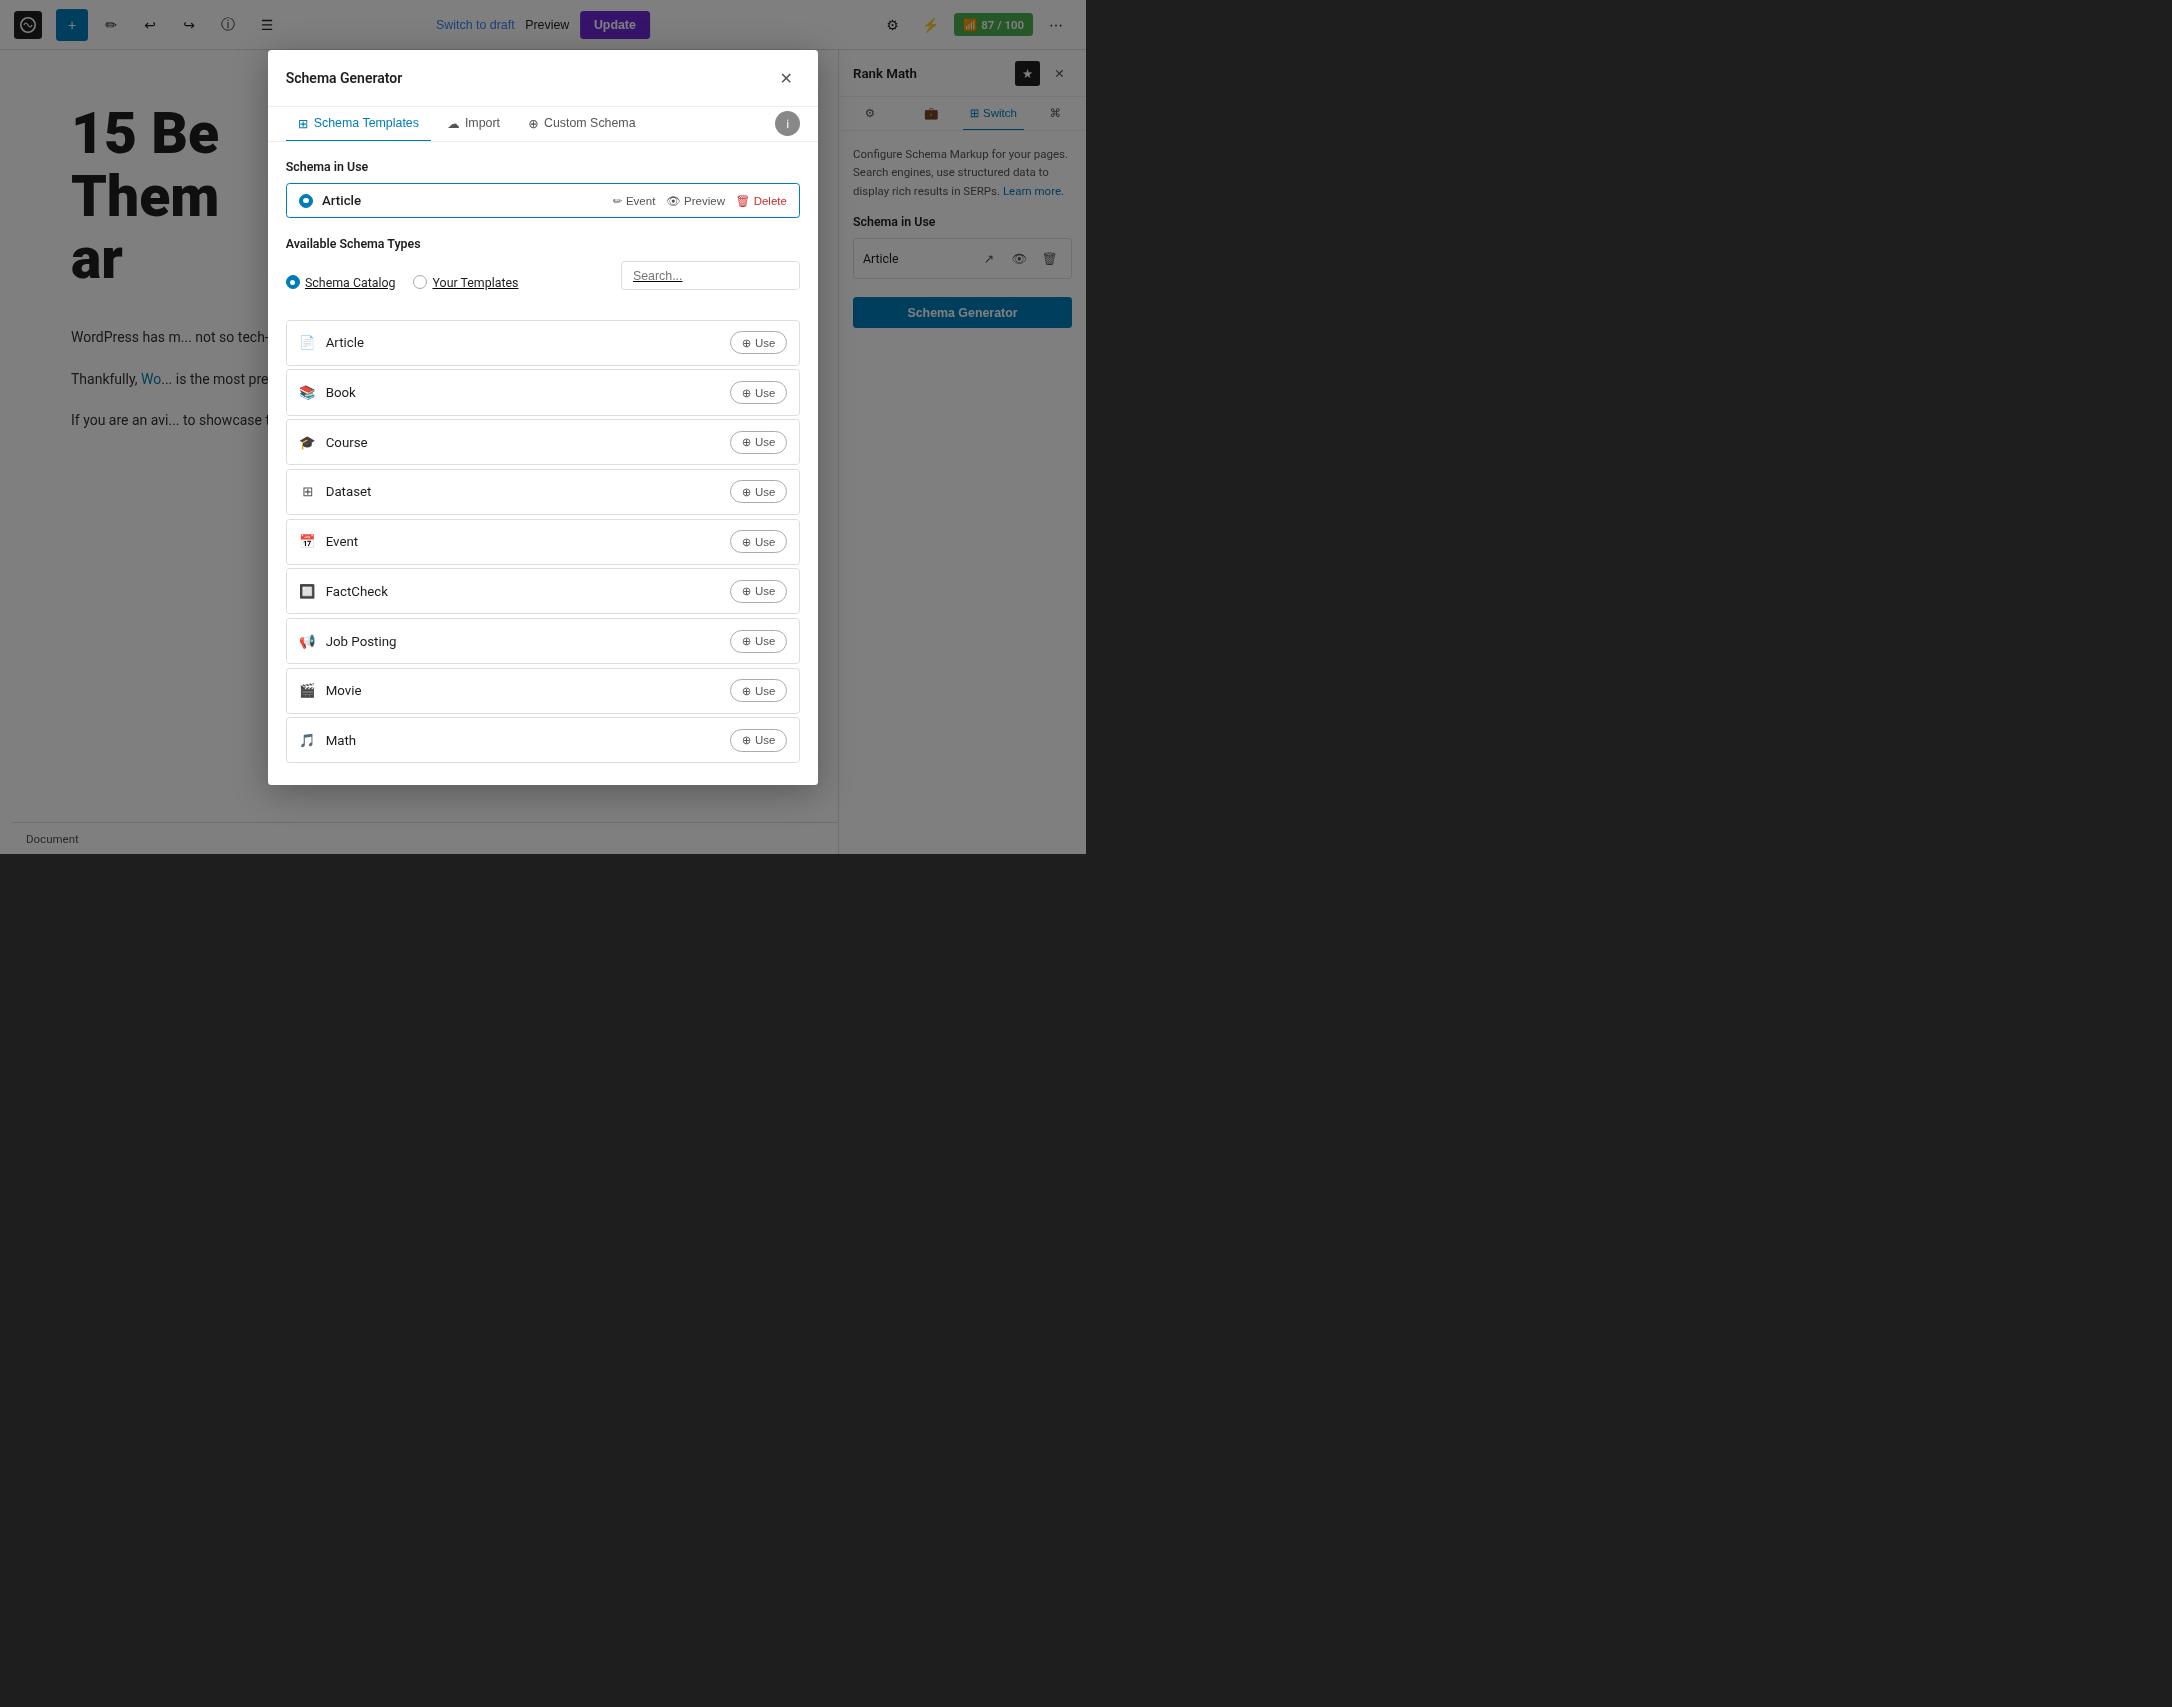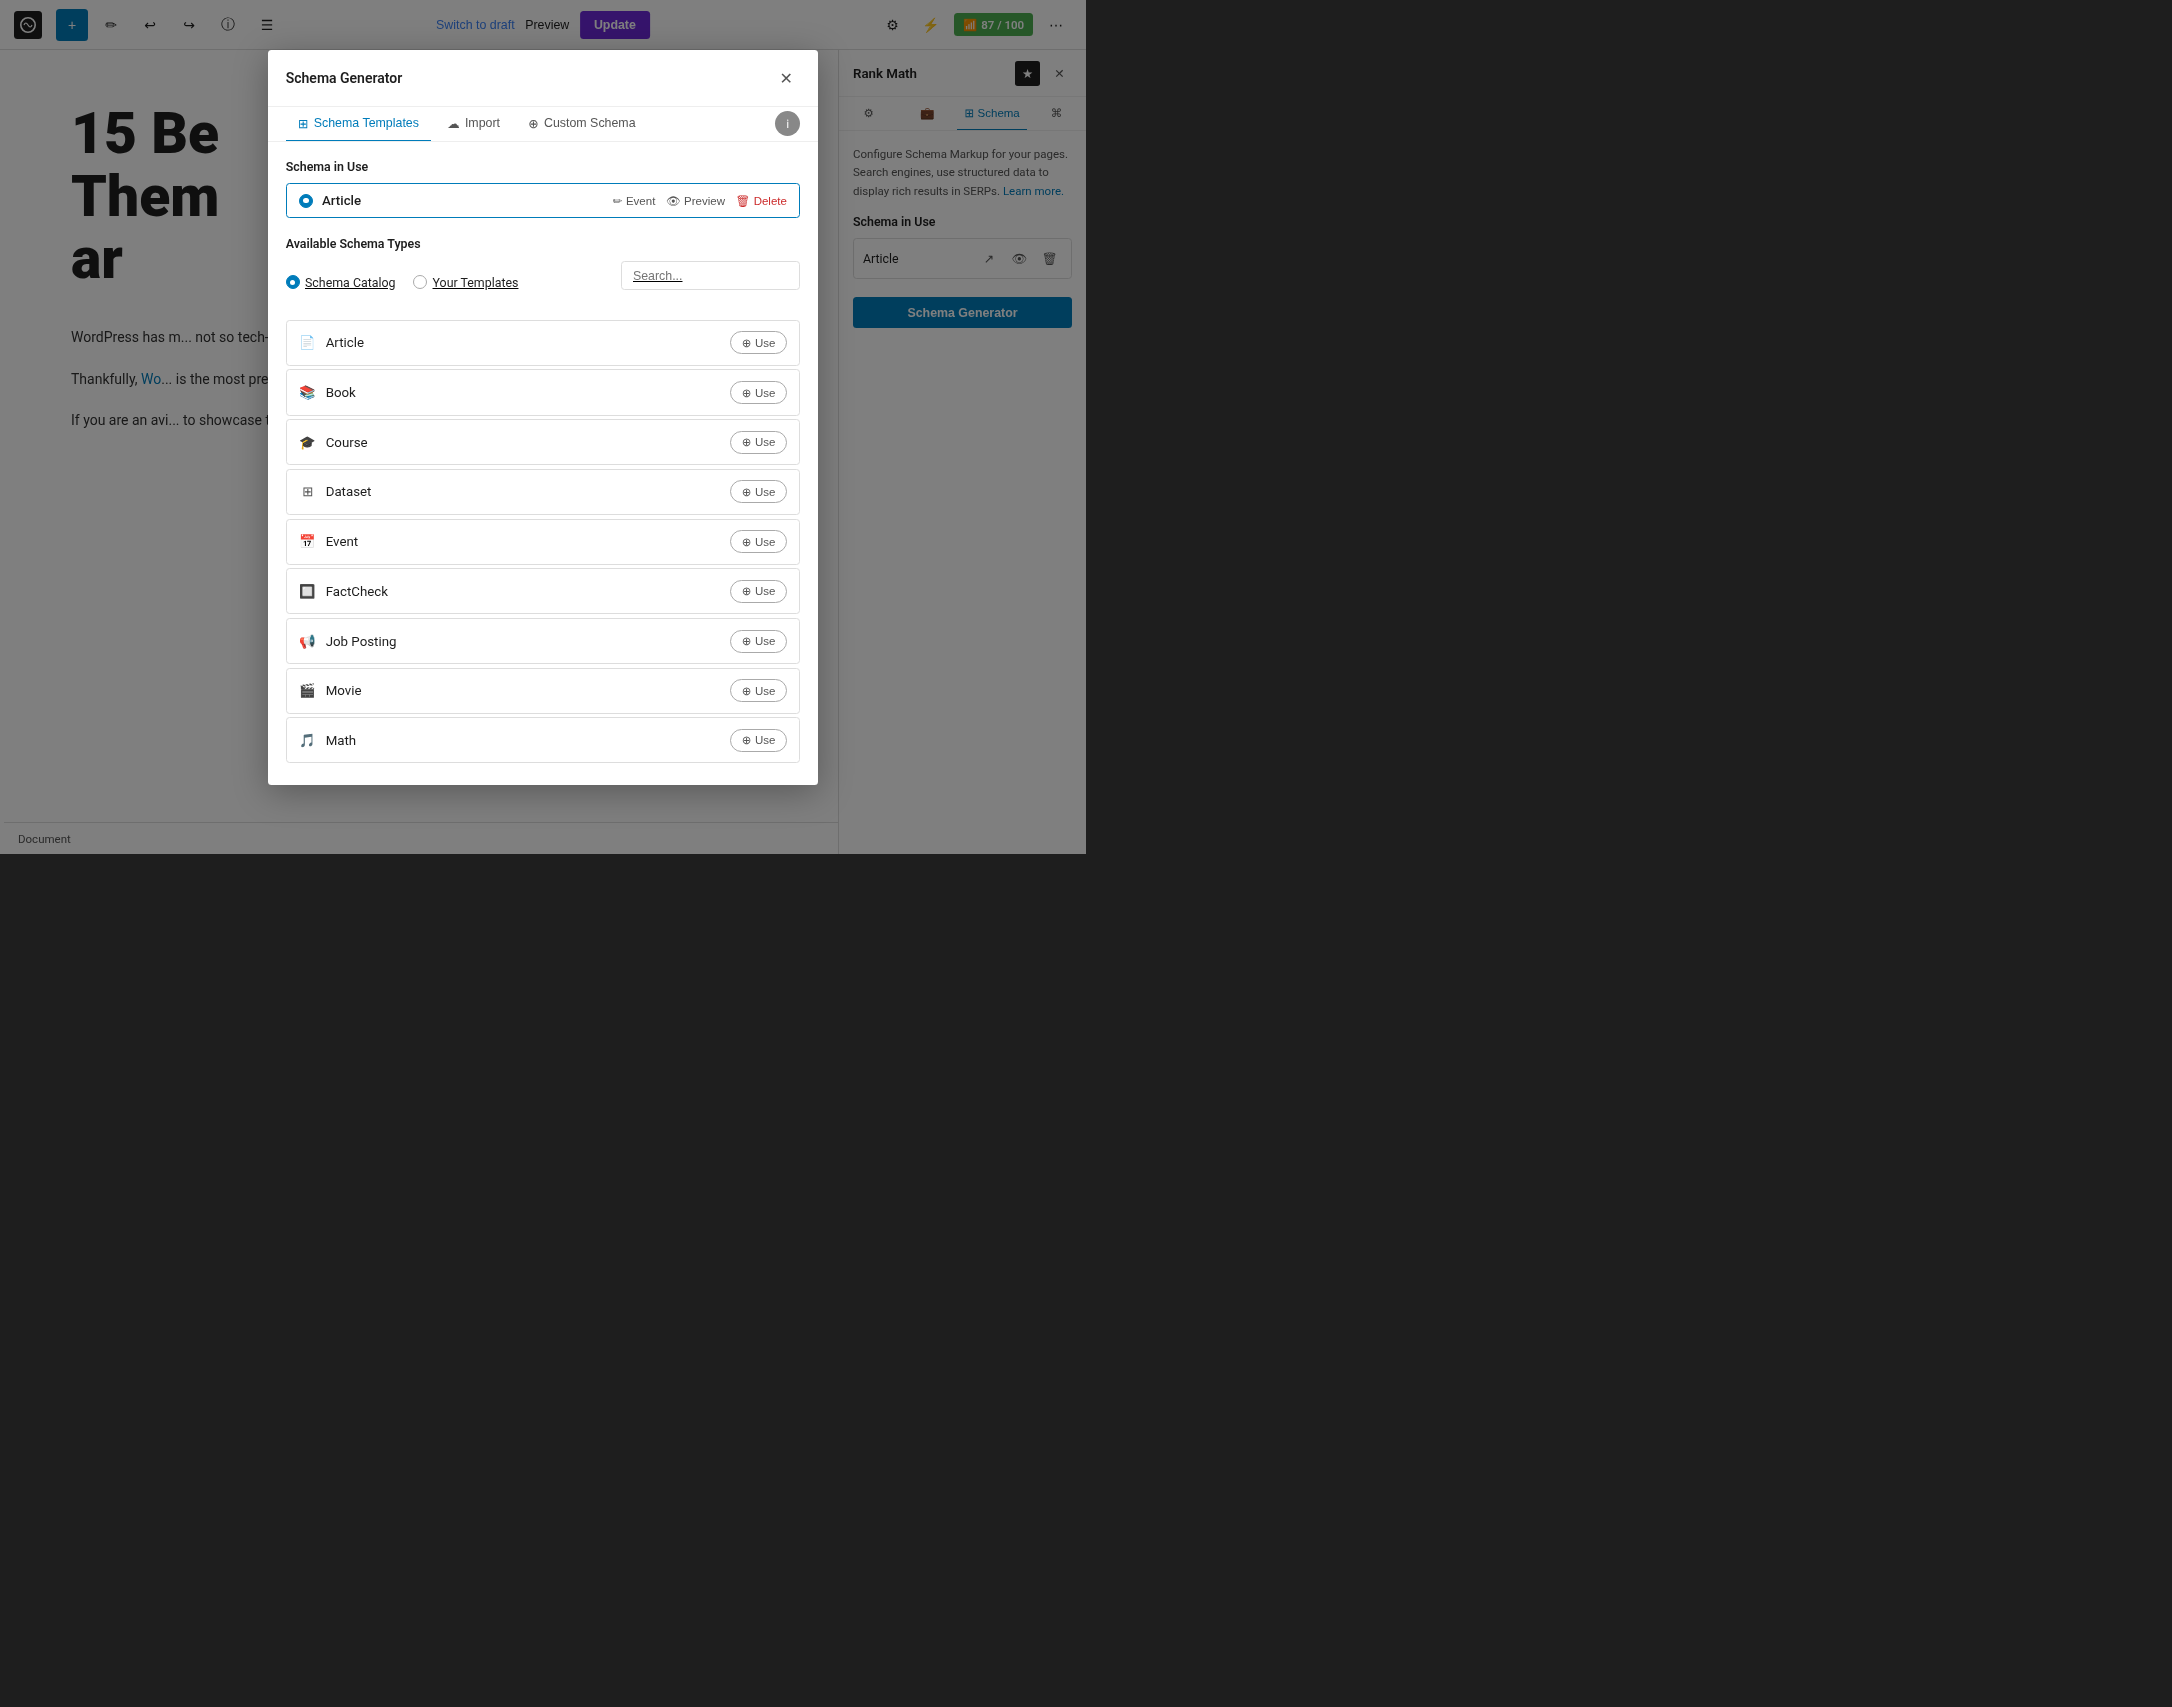--- a/index.html
+++ b/index.html
@@ -505,21 +505,21 @@
       cursor: pointer;
       display: flex;
       align-items: center;
       gap: 3.5px;
     }
 
     
     .bottom-bar {
       position: absolute;
       bottom: 0;
-      left: 4px;
+      left: 12px;
       right: 248px;
       height: 32px;
       background: #fff;
       border-top: 0.9px solid #ddd;
       display: flex;
       align-items: center;
       padding: 0 14px;
       font-size: 11.5px;
       color: #555;
       z-index: 5;
@@ -608,21 +608,21 @@
     </div>
     <div class="sidebar-tabs">
       <button class="sidebar-tab">
         <span>⚙</span>
       </button>
       <button class="sidebar-tab">
         <span>💼</span>
       </button>
       <button class="sidebar-tab active">
         <span>⊞</span>
-        <span>Schema</span>
+        <span>Switch</span>
       </button>
       <button class="sidebar-tab">
         <span>⌘</span>
       </button>
     </div>
     <div class="sidebar-body">
       <p class="sidebar-desc">
         <span>Configure Schema Markup for your pages. Search engines, use structured data to display rich results in SERPs.</span> <a href="#" class="sidebar-learn-link">Learn more.</a>
       </p>
       <div class="sidebar-section-title">Schema in Use</div>

